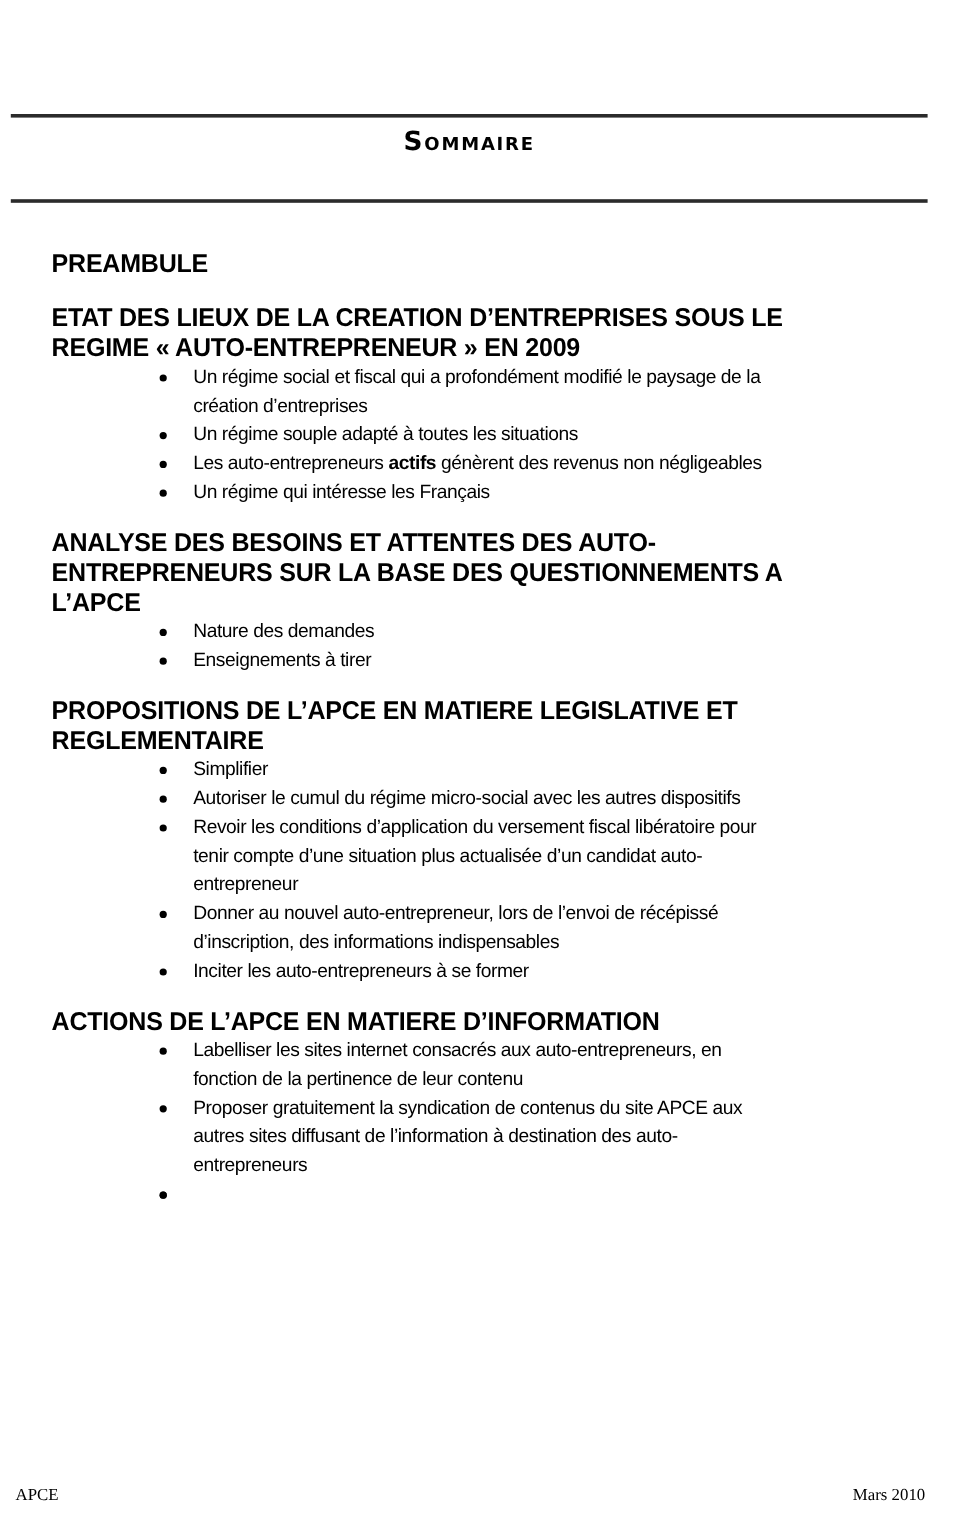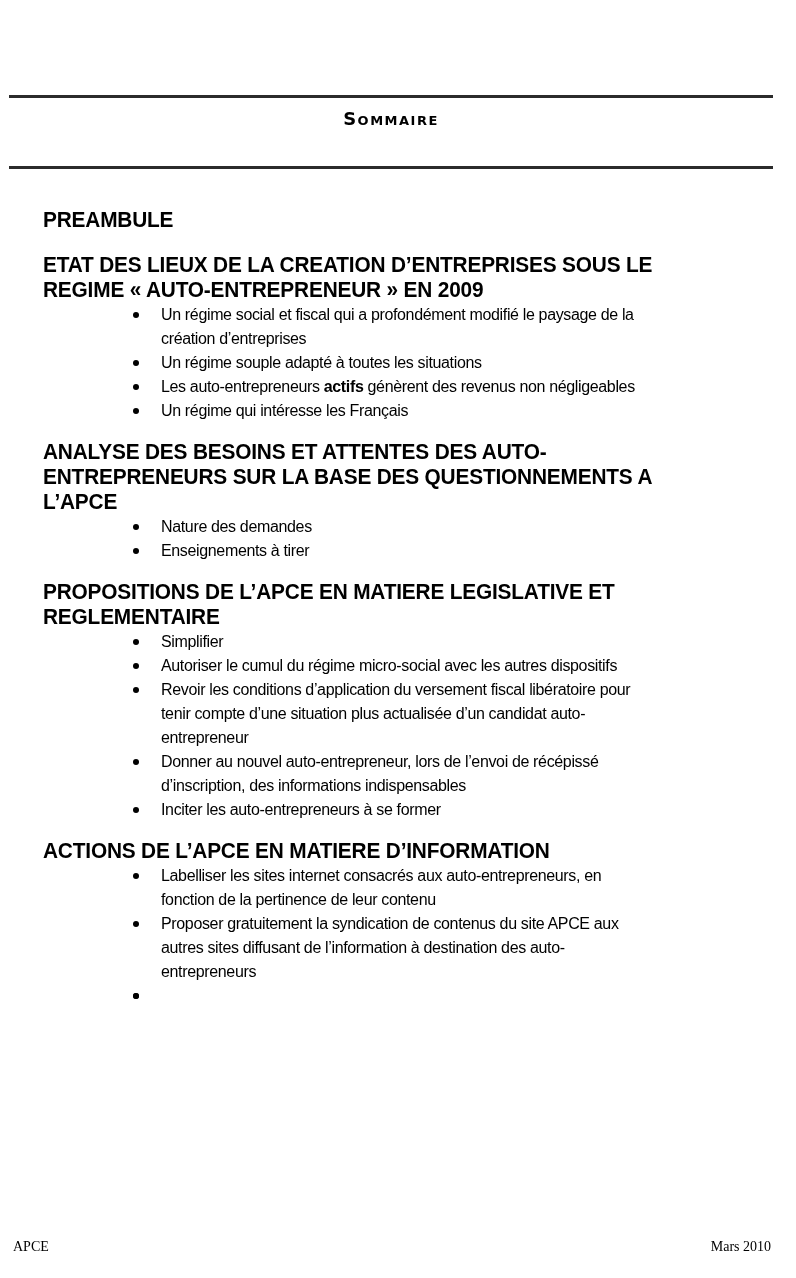--- a/index.html
+++ b/index.html
@@ -25,21 +25,21 @@
     .rule-top { top: 95px; }
     .rule-bottom { top: 166px; }
     .title {
       position: absolute;
       top: 102px;
       left: 0;
       width: 782px;
       text-align: center;
       font-family: "DejaVu Sans", sans-serif;
       font-weight: bold;
-      font-size: 18px;
+      font-size: 22px;
       letter-spacing: 1.5px;
       font-variant: small-caps;
       line-height: 34px;
     }
     .content {
       position: absolute;
       left: 13px;
       top: 208px;
       width: 770px;
       margin-left: 30px;

